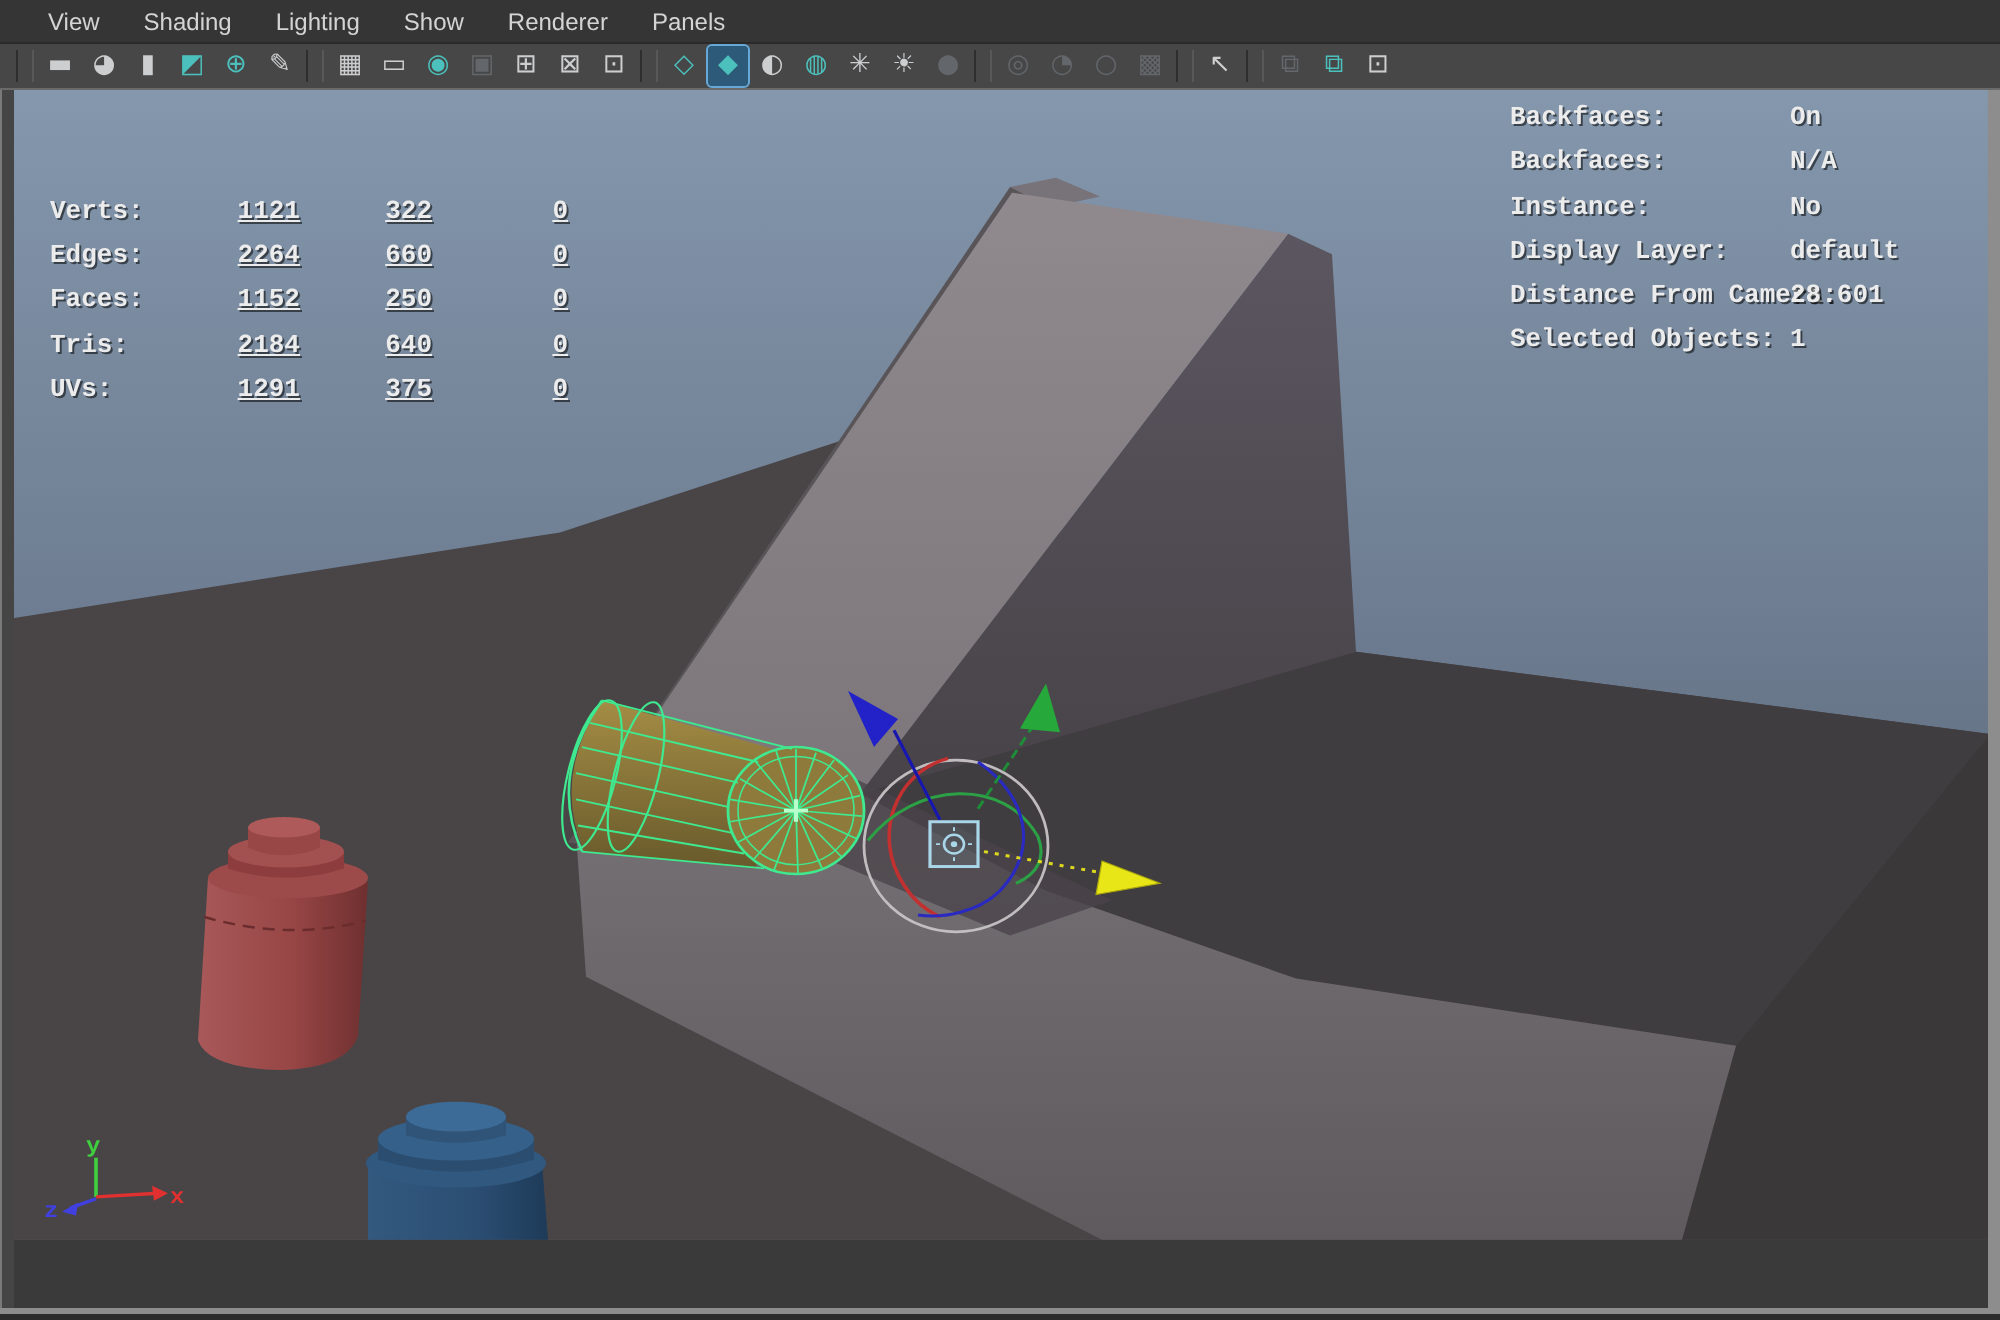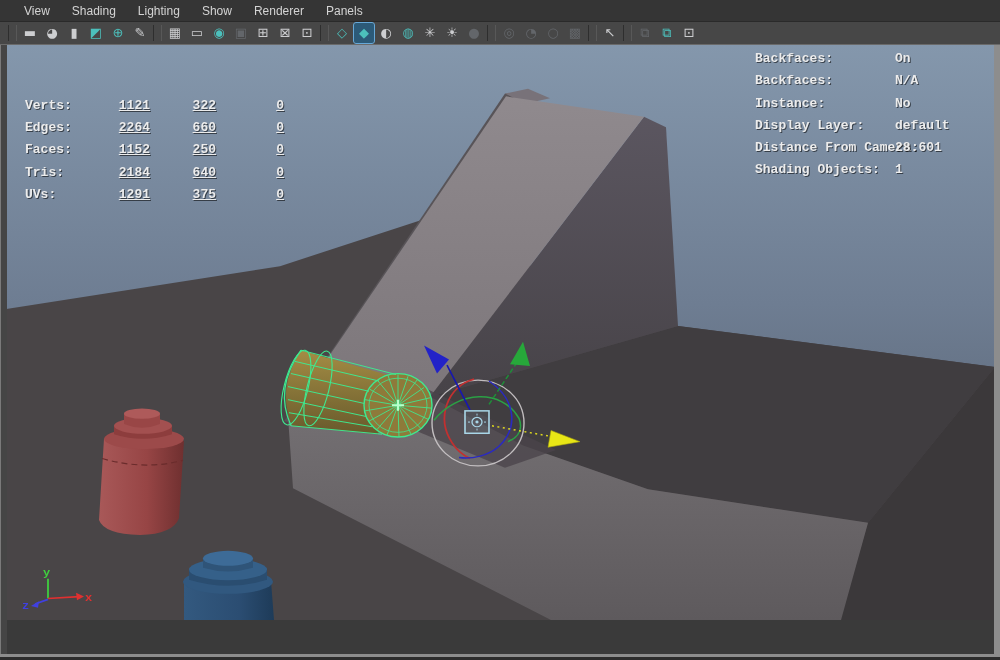--- a/index.html
+++ b/index.html
@@ -284,21 +284,21 @@
         </div>
         <div class="hud-row2">
           <span class="hud-label2">Display Layer:</span>
           <span class="hud-val2">default</span>
         </div>
         <div class="hud-row2">
           <span class="hud-label2">Distance From Camera:</span>
           <span class="hud-val2">28.601</span>
         </div>
         <div class="hud-row2">
-          <span class="hud-label2">Shading Objects:</span>
+          <span class="hud-label2">Selected Objects:</span>
           <span class="hud-val2">1</span>
         </div>
       </div>
 
 
     <div class="edge-left"></div>
     <div class="edge-right"></div>
     <div class="edge-bottom"></div>
     <div class="edge-bottom2"></div>
   </div>

